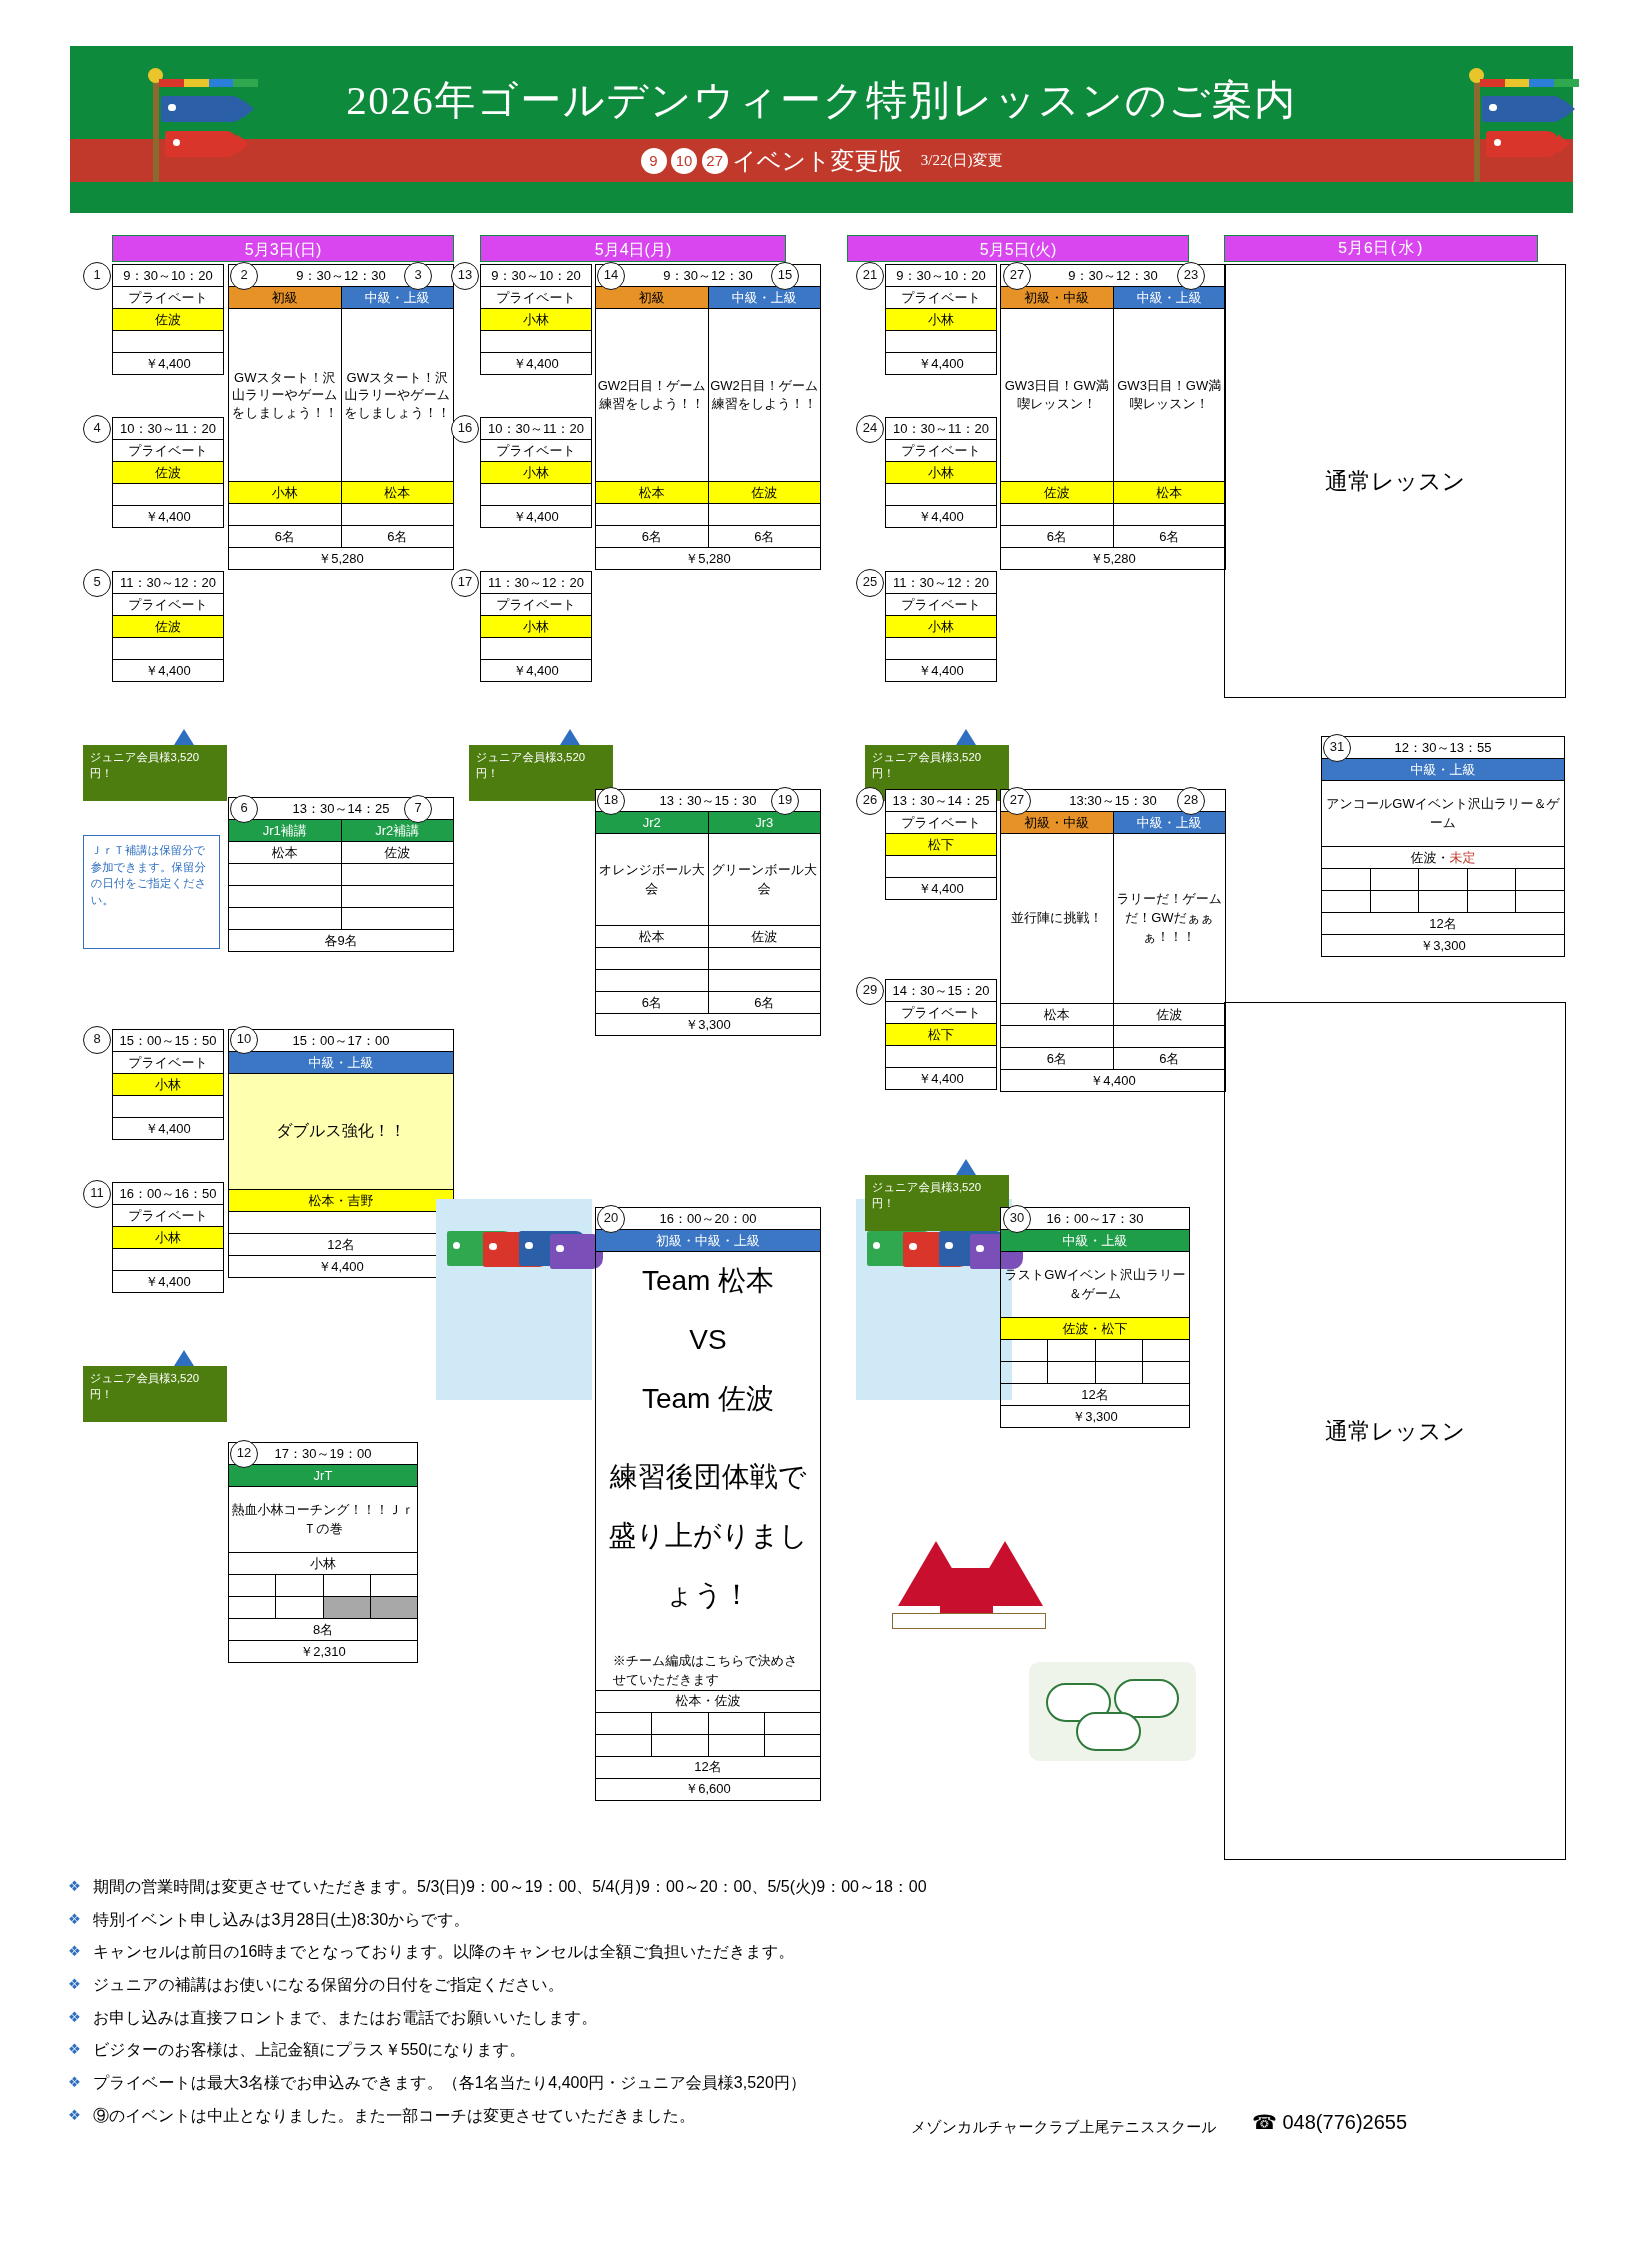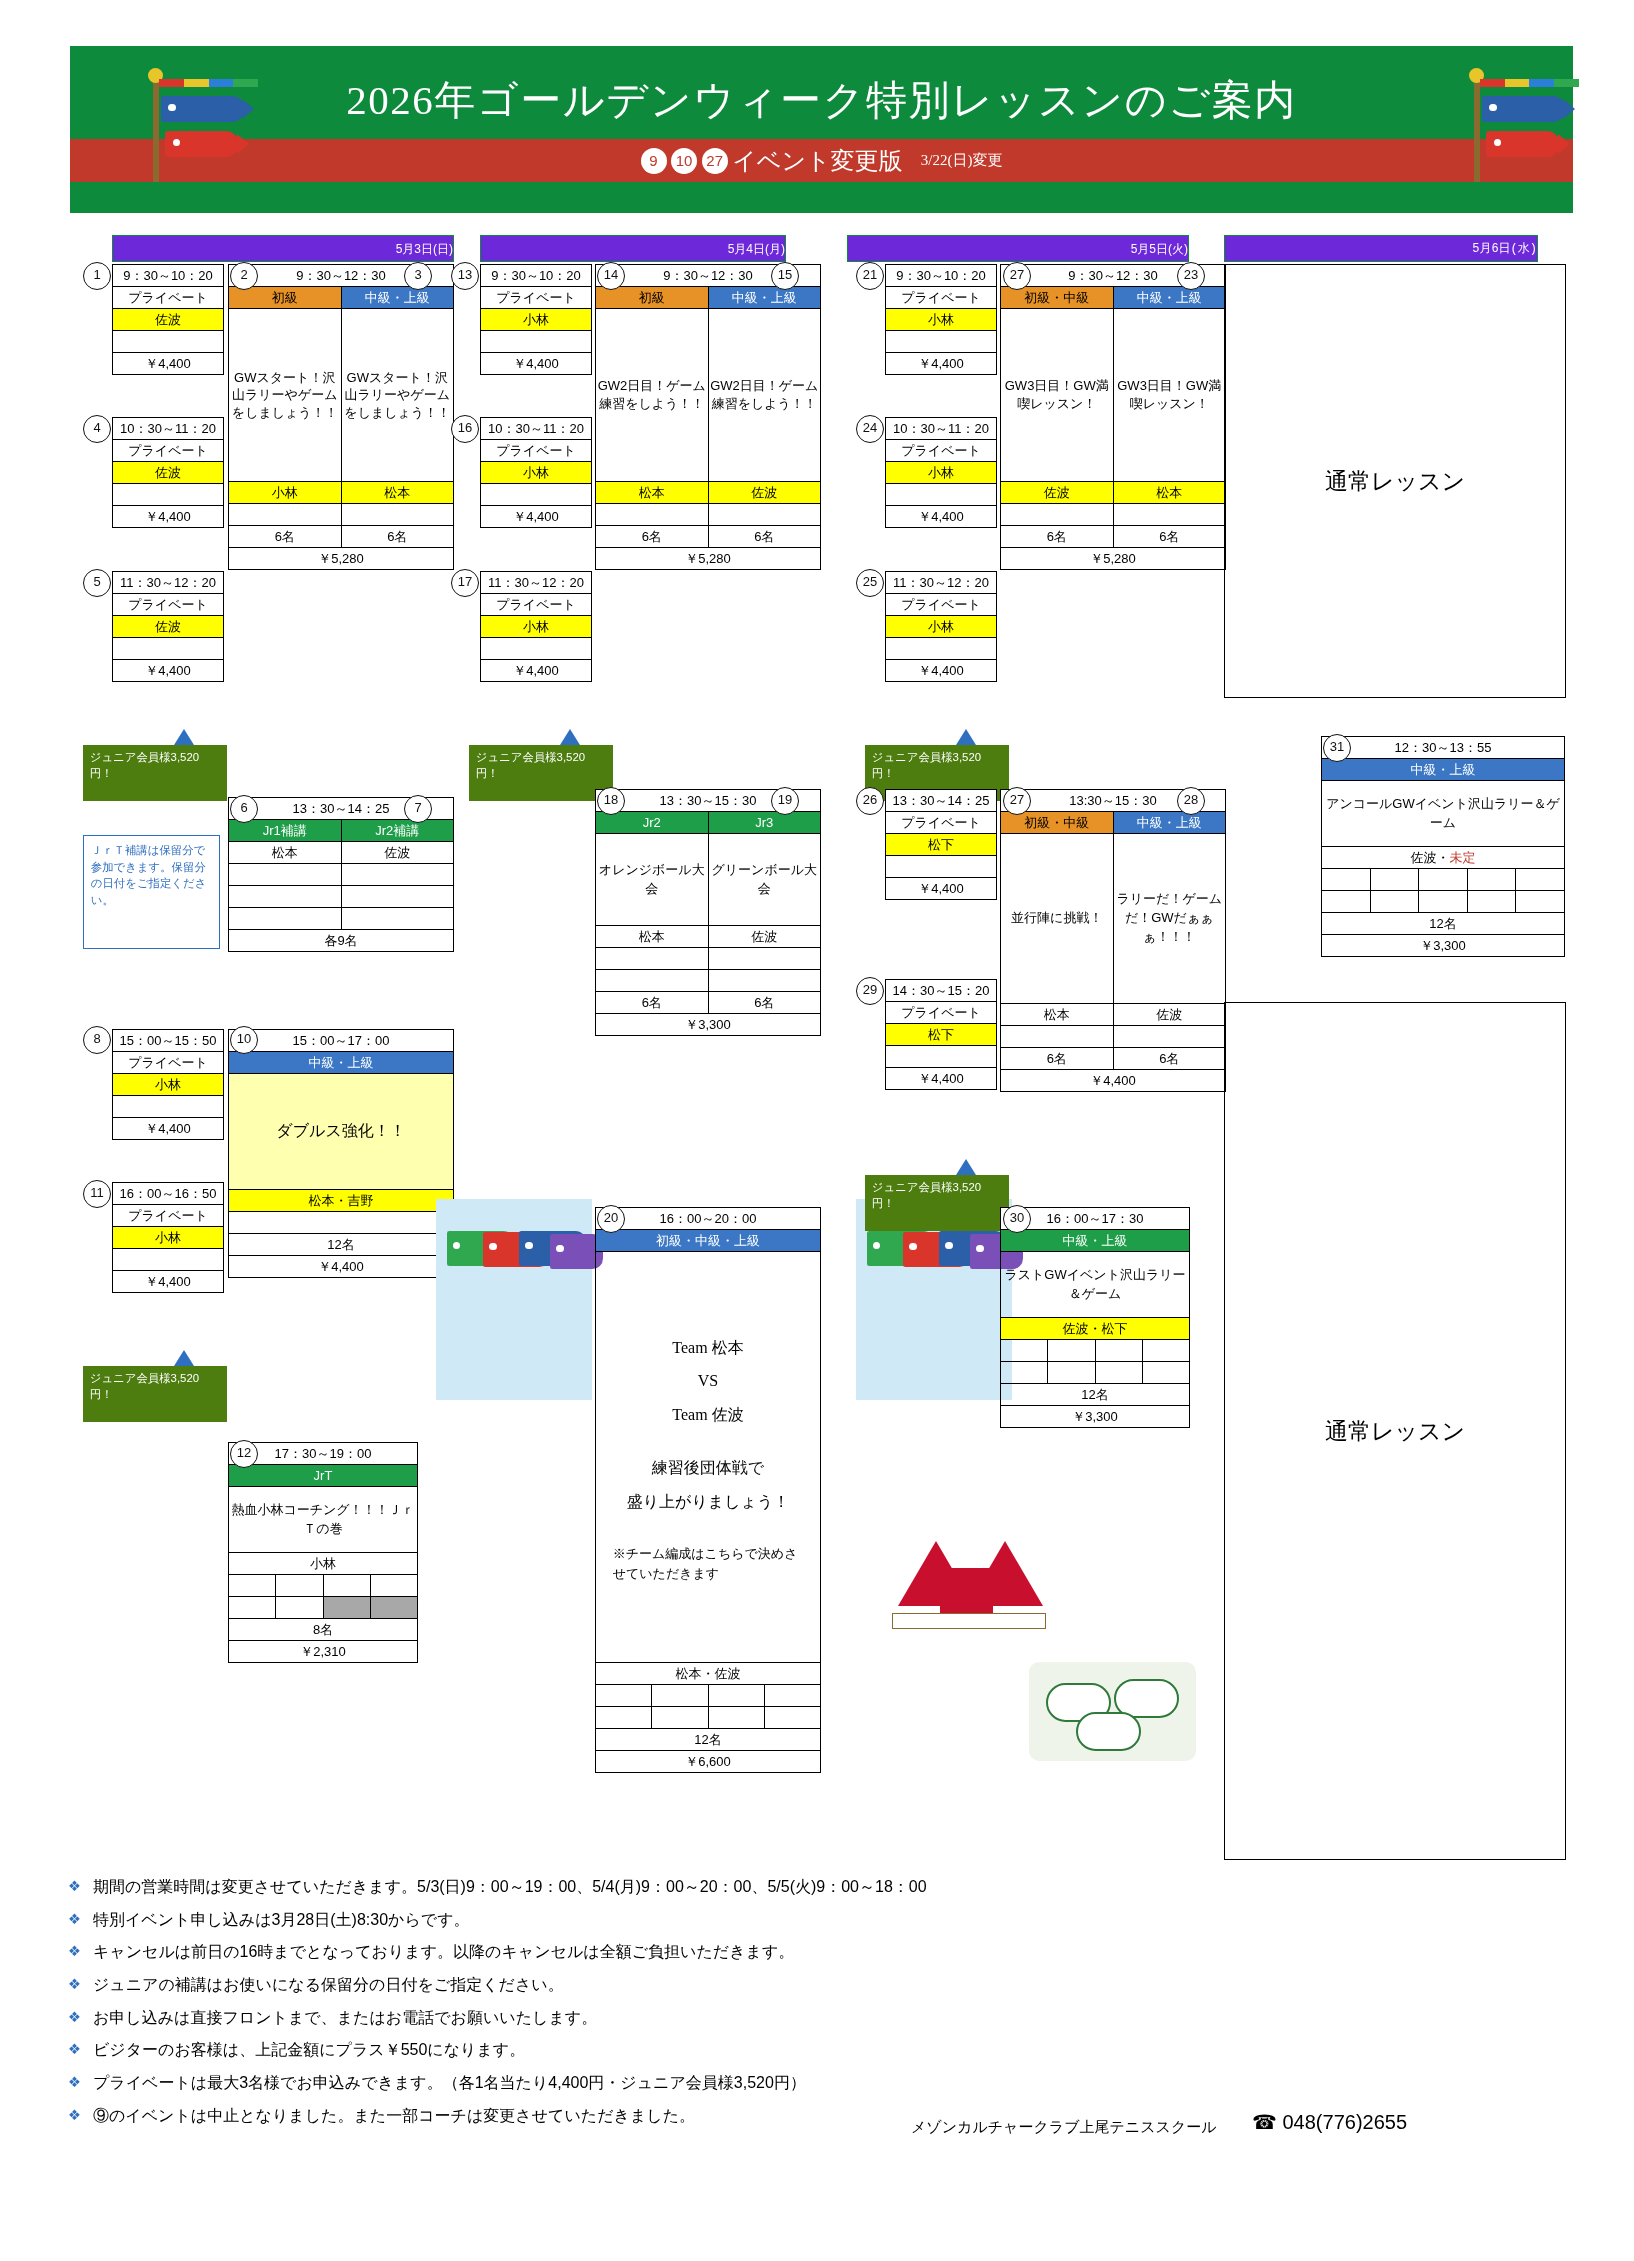--- a/index.html
+++ b/index.html
@@ -45,21 +45,21 @@
   .flagstrip{position:absolute;left:6px;top:3px;width:99px;height:7.6px;background:linear-gradient(90deg,#d9352b 0 25%,#e8c62b 25% 50%,#2b7fd9 50% 75%,#2fa84f 75% 100%);}
   .fish{position:absolute;height:26px;border-radius:3px 12px 12px 3px;}
   .fish.f1{left:7.6px;top:20px;width:83px;background:#2b5fa8;}
   .fish.f2{left:12px;top:55px;width:73px;background:#d9352b;}
   .fish .eye{position:absolute;left:7.6px;top:7.6px;width:7.6px;height:7.6px;border-radius:50%;background:#fff;}
   .fish .tail{position:absolute;right:-10.6px;top:3px;width:0;height:0;border-top:10px solid transparent;border-bottom:10px solid transparent;border-left:12px solid currentColor;}
 
   
   .blk{position:absolute;box-sizing:border-box;}
   .daybar{
-    background:#6d28d9;color:#fff;text-align:right;font-size:12px;
+    background:#d946ef;color:#fff;text-align:center;font-size:16px;
     height:27px;line-height:27px;border:0.8px solid #0e8a3c;
   }
   table.g{border-collapse:collapse;table-layout:fixed;width:100%;}
   table.g td{border:0.8px solid #000;font-size:13px;text-align:center;vertical-align:middle;padding:0;height:21px;}
   .tm{background:#ffffff;font-size:12px;height:20px;}
   .hdr-blue{background:#3b77c4;color:#fff;font-size:12px;height:20px;}
   .hdr-orange{background:#e79227;color:#000;font-size:12px;height:20px;}
   .hdr-green{background:#1f9e4a;color:#fff;font-size:12px;height:20px;}
   .yel{background:#ffff00;height:23px;font-size:14.4px;}
   .lite{background:#ffffb0;}
@@ -589,21 +589,21 @@
     <table class="g">
       <tbody>
           <tr>
             <td colspan="4" class="tm">16：00～20：00</td>
           </tr>
       <tr>
             <td colspan="4" class="hdr-blue">初級・中級・上級</td>
           </tr>
       <tr>
             <td colspan="4" style="height:410px;vertical-align:middle;">
-        <div style="font-size:16px;line-height:2.1;font-family:Liberation Serif, serif;">
+        <div style="font-size:28px;line-height:2.1;font-family:Liberation Sans, sans-serif;">
           <div>Team 松本</div>
           <div>VS</div>
           <div>Team 佐波</div>
           <div style="height:20px"></div>
           <div>練習後団体戦で</div>
           <div>盛り上がりましょう！</div>
         </div>
         <div style="font-size:13px;line-height:1.5;margin-top:26px;padding:0 16.7px;text-align:left;">※チーム編成はこちらで決めさせていただきます</div>
       </td>
           </tr>

